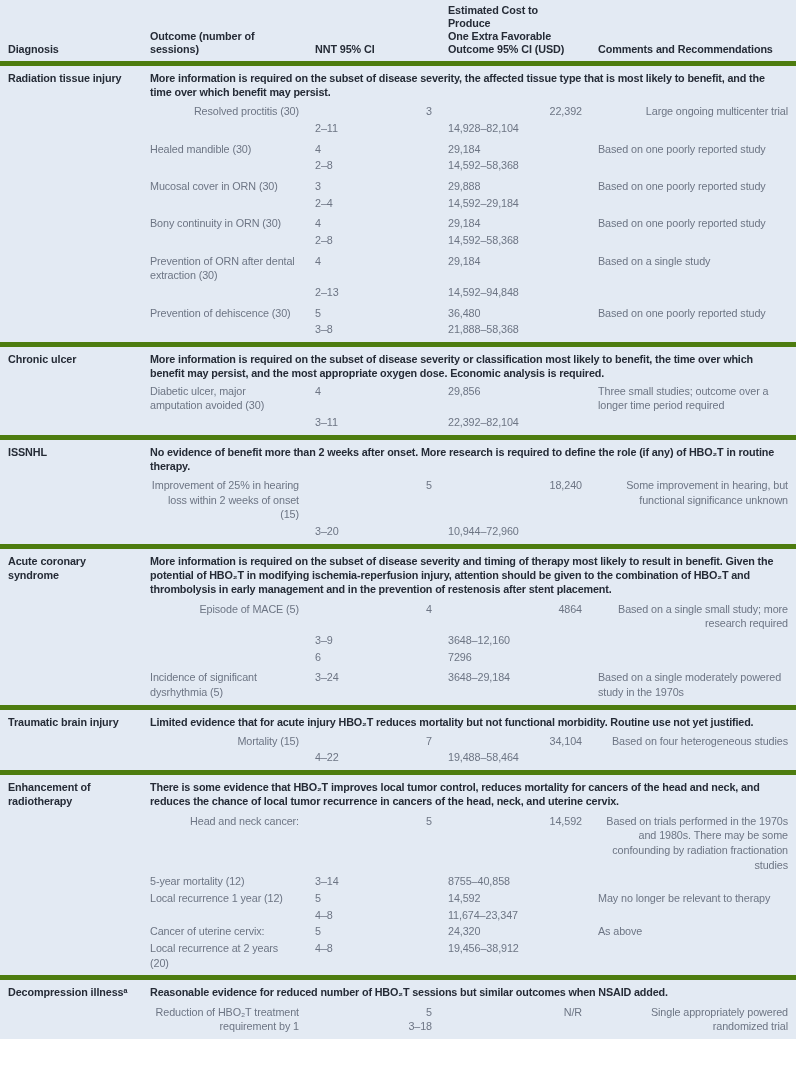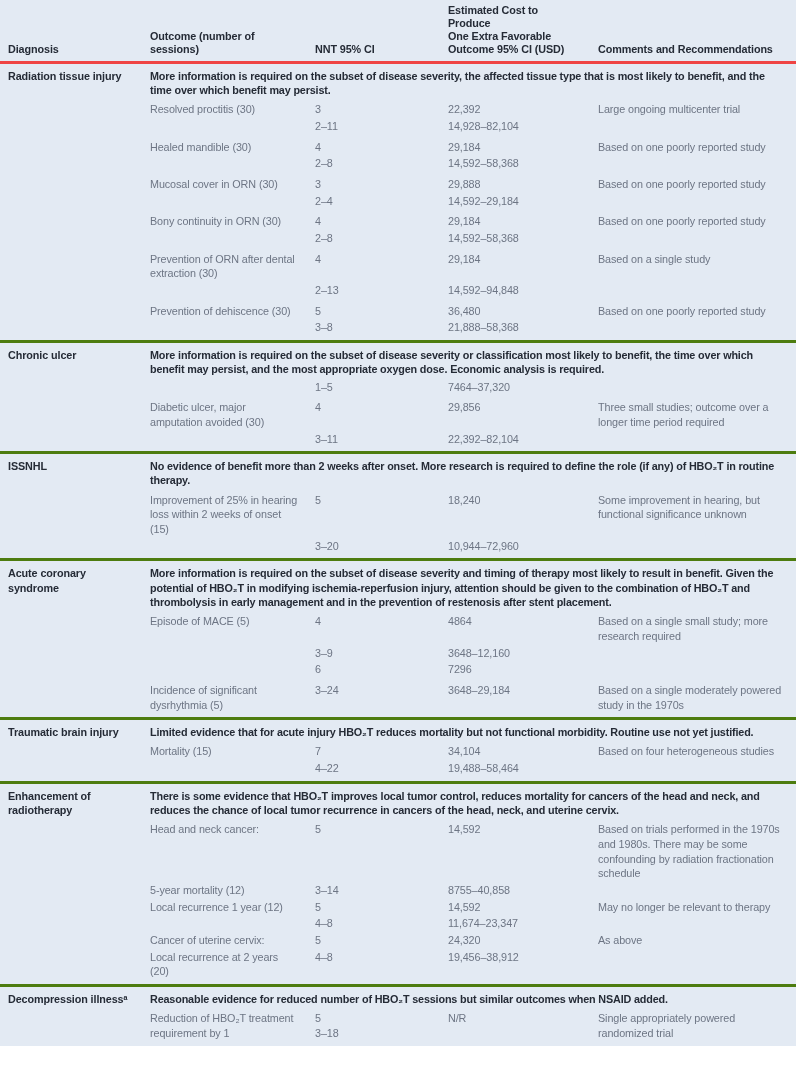--- a/index.html
+++ b/index.html
@@ -29,36 +29,36 @@
     color: #252b36;
     text-align: left;
     vertical-align: bottom;
     padding: 4px 8px 5px 8px;
     line-height: 1.2;
     white-space: pre-line;
     border-bottom: 3px solid #ef4444;
   }
 
   tr.group td {
-    border-top: 3px solid #4d7c0f;
+    border-top: 5px solid #4d7c0f;
     font-weight: 700;
     color: #252b36;
     vertical-align: top;
     padding: 5px 8px 2px 8px;
     line-height: 1.32;
   }
   tr.group td.summary { letter-spacing: -0.15px; }
 
   tr.data td {
     color: #6d7584;
     vertical-align: top;
     padding: 1px 8px 1px 8px;
     line-height: 1.36;
   }
-  tr.data.first td { padding-top: 3px; }
+  tr.data.first td { padding-top: 3px; text-align: right; }
   tr.data.gap td { padding-bottom: 5px; }
   td.nnt { white-space: pre-line; }
 </style>
 </head>
 <body>
 
 <div class="sheet">
 
   <table class="evidence">
     <colgroup>
@@ -166,27 +166,20 @@
           <td class="diag-empty"></td>
           <td class="outcome"></td>
           <td class="nnt">3–8</td>
           <td class="cost">21,888–58,368</td>
           <td class="comments"></td>
         </tr>
         <tr class="group">
           <td class="diag">Chronic ulcer</td>
           <td class="summary" colspan="4">More information is required on the subset of disease severity or classification most likely to benefit, the time over which benefit may persist, and the most appropriate oxygen dose. Economic analysis is required.</td>
         </tr>
-        <tr class="data gap">
-          <td class="diag-empty"></td>
-          <td class="outcome"></td>
-          <td class="nnt">1–5</td>
-          <td class="cost">7464–37,320</td>
-          <td class="comments"></td>
-        </tr>
         <tr class="data">
           <td class="diag-empty"></td>
           <td class="outcome">Diabetic ulcer, major amputation avoided (30)</td>
           <td class="nnt">4</td>
           <td class="cost">29,856</td>
           <td class="comments">Three small studies; outcome over a longer time period required</td>
         </tr>
         <tr class="data gap">
           <td class="diag-empty"></td>
           <td class="outcome"></td>
@@ -264,21 +257,21 @@
         </tr>
         <tr class="group">
           <td class="diag">Enhancement of radiotherapy</td>
           <td class="summary" colspan="4">There is some evidence that HBO₂T improves local tumor control, reduces mortality for cancers of the head and neck, and reduces the chance of local tumor recurrence in cancers of the head, neck, and uterine cervix.</td>
         </tr>
         <tr class="data first">
           <td class="diag-empty"></td>
           <td class="outcome">Head and neck cancer:</td>
           <td class="nnt">5</td>
           <td class="cost">14,592</td>
-          <td class="comments">Based on trials performed in the 1970s and 1980s. There may be some confounding by radiation fractionation schedule</td>
+          <td class="comments">Based on trials performed in the 1970s and 1980s. There may be some confounding by radiation fractionation studies</td>
         </tr>
         <tr class="data">
           <td class="diag-empty"></td>
           <td class="outcome">5-year mortality (12)</td>
           <td class="nnt">3–14</td>
           <td class="cost">8755–40,858</td>
           <td class="comments"></td>
         </tr>
         <tr class="data">
           <td class="diag-empty"></td>

